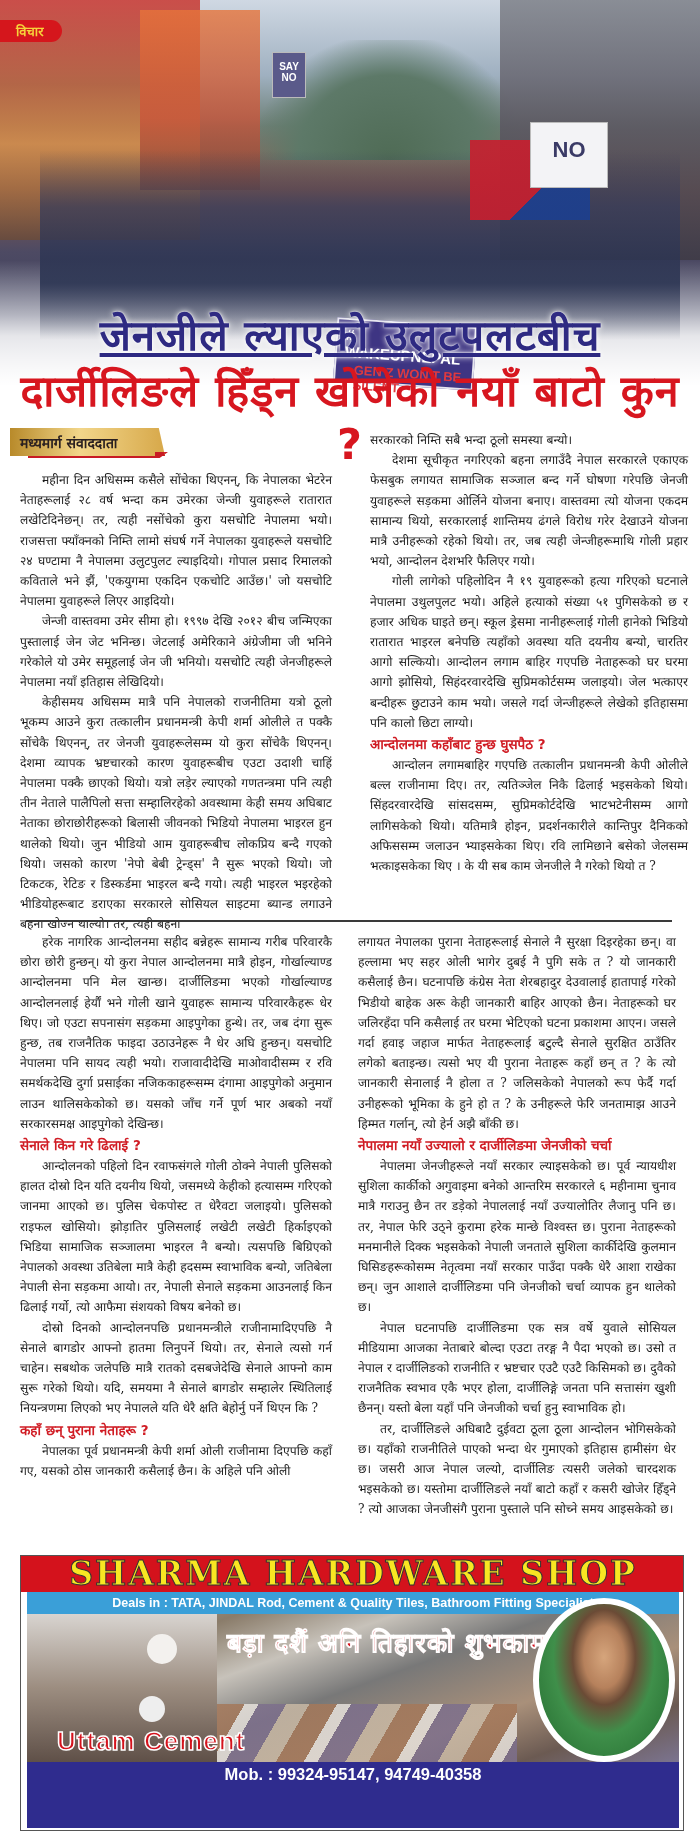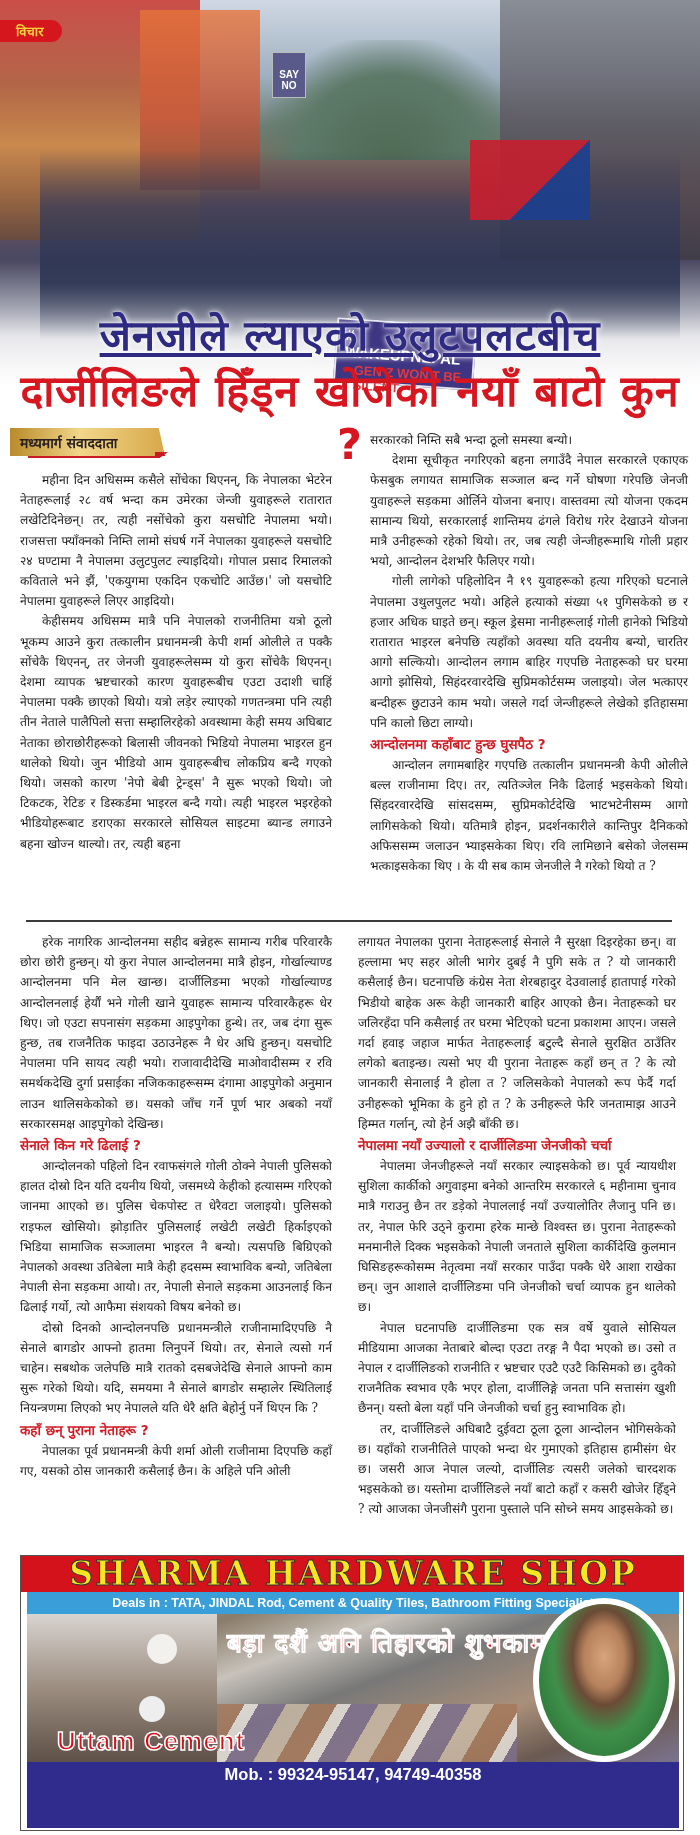--- a/index.html
+++ b/index.html
@@ -20,21 +20,21 @@
     background: radial-gradient(ellipse at 50% 100%, #4f6b55 0%, #5d7968 50%, rgba(180,195,205,0) 75%); }
   .hero .bldg-right { position: absolute; right: 0; top: 0; width: 200px; height: 260px;
     background: linear-gradient(180deg, #7d8088 0%, #5a5560 50%, #3e3a44 100%); opacity: .85; }
   .hero .crowd { position: absolute; left: 40px; top: 150px; width: 640px; height: 190px;
     background: linear-gradient(180deg, rgba(40,45,70,0) 0%, rgba(55,60,90,.75) 30%, rgba(40,50,80,.85) 70%, rgba(255,255,255,0) 100%); }
   .hero .flag { position: absolute; left: 470px; top: 140px; width: 120px; height: 80px;
     background: linear-gradient(135deg, #c81e2e 0%, #c81e2e 60%, #1c3f8f 60%, #1c3f8f 100%); opacity: .9; }
   .hero .sign { position: absolute; background: #f3f3f6; border: 1px solid #bbb; }
   .hero .sign-noc { left: 530px; top: 122px; width: 78px; height: 66px; }
   .hero .sign-noc span { display: block; text-align: center; font: bold 22px "Liberation Sans", sans-serif; color: #3a3a66; margin-top: 14px; }
-  .hero .sign-say { left: 272px; top: 52px; width: 34px; height: 46px; background: #5a5a8a; color: #fff; font: bold 10px "Liberation Sans", sans-serif; text-align: center; padding-top: 16px; }
+  .hero .sign-say { left: 272px; top: 52px; width: 34px; height: 46px; background: #5a5a8a; color: #fff; font: bold 10px "Liberation Sans", sans-serif; text-align: center; padding-top: 8px; }
   .hero .banner-wake { position: absolute; left: 335px; top: 322px; width: 140px; height: 64px; background: #3e3583; transform: rotate(4deg); border: 2px solid #e6e6ef; }
   .hero .banner-wake .l1 { color: #fff; font: bold 15px "Liberation Sans", sans-serif; padding: 6px 0 0 8px; }
   .hero .banner-wake .l2 { color: #e0393f; font: bold 13px "Liberation Sans", sans-serif; padding: 2px 0 0 18px; }
 
   .tag-vichar { position: absolute; left: 0; top: 20px; height: 22px; width: 62px; background: #d5161c; border-radius: 0 11px 11px 0; }
   .tag-vichar span { display: block; color: #f6d33a; font: bold 13px "DejaVu Sans", sans-serif; padding: 2px 16px 0 16px; }
 
   .headline1 { position: absolute; left: 0; width: 700px; top: 305px; text-align: center; color: #2e2a82;
     font: bold 42px "DejaVu Sans", sans-serif; letter-spacing: 1px; text-shadow: 0 0 6px #fff, 0 0 2px #fff; text-decoration: underline; }
   .headline2 { position: absolute; left: 0; width: 700px; top: 360px; text-align: center; color: #d7161f;
@@ -87,40 +87,44 @@
 <body>
 
 <div class="hero">
   <div class="bldg-left"></div>
   <div class="bldg-left2"></div>
   <div class="hills"></div>
   <div class="bldg-right"></div>
   <div class="crowd"></div>
   <div class="flag"></div>
   <div class="sign sign-say"><span>SAY NO</span></div>
+  <div class="sign sign-noc">
+      <span>NO</span>
+    </div>
   <div class="banner-wake">
     <div class="l1"># WAKEUPNEPAL</div>
     <div class="l2">GEN Z WON'T BE SILENT</div>
   </div>
 </div>
 
 <div class="tag-vichar">
   <span>विचार</span>
 </div>
 
 <h1 class="headline1">जेनजीले ल्याएको उलुटपलटबीच</h1>
 <h1 class="headline2">दार्जीलिङले हिँड्न खोजेको नयाँ बाटो कुन ?</h1>
 
 <div class="byline-shadow"></div>
 <div class="byline">
   <span>मध्यमार्ग संवाददाता</span>
 </div>
 
 <div class="col col-a">
   <p>महीना दिन अधिसम्म कसैले सोंचेका थिएनन्, कि नेपालका भेटरेन नेताहरूलाई २८ वर्ष भन्दा कम उमेरका  जेन्जी युवाहरूले रातारात लखेटिदिनेछन्। तर, त्यही नसोंचेको कुरा यसचोटि नेपालमा भयो। राजसत्ता फ्याँक्नको निम्ति लामो संघर्ष गर्ने नेपालका युवाहरूले यसचोटि २४ घण्टामा नै नेपालमा उलुटपुलट ल्याइदियो। गोपाल प्रसाद रिमालको कविताले भने झैं, 'एकयुगमा एकदिन एकचोटि आउँछ।' जो यसचोटि नेपालमा युवाहरूले लिएर आइदियो।</p>
+  <p>जेन्जी वास्तवमा उमेर सीमा हो। १९९७ देखि २०१२ बीच जन्मिएका पुस्तालाई जेन जेट भनिन्छ। जेटलाई अमेरिकाने अंग्रेजीमा जी भनिने गरेकोले यो उमेर समूहलाई जेन जी भनियो। यसचोटि त्यही जेनजीहरूले नेपालमा नयाँ इतिहास लेखिदियो।</p>
   <p>केहीसमय अधिसम्म मात्रै पनि नेपालको राजनीतिमा यत्रो ठूलो भूकम्प आउने कुरा तत्कालीन प्रधानमन्त्री केपी शर्मा ओलीले त पक्कै सोंचेकै थिएनन्, तर जेनजी युवाहरूलेसम्म यो कुरा सोंचेकै थिएनन्। देशमा व्यापक भ्रष्टचारको कारण युवाहरूबीच एउटा उदाशी चाहिं नेपालमा पक्कै छाएको थियो। यत्रो लड़ेर ल्याएको गणतन्त्रमा पनि त्यही तीन नेताले पालैपिलो सत्ता सम्हालिरहेको अवस्थामा केही समय अघिबाट नेताका छोराछोरीहरूको बिलासी जीवनको भिडियो नेपालमा भाइरल हुन थालेको थियो। जुन भीडियो आम युवाहरूबीच लोकप्रिय बन्दै गएको थियो। जसको कारण 'नेपो बेबी ट्रेन्ड्स' नै सुरू भएको थियो। जो टिकटक, रेटिङ र डिस्कर्डमा भाइरल बन्दै गयो। त्यही भाइरल भइरहेको भीडियोहरूबाट डराएका सरकारले सोसियल साइटमा ब्यान्ड लगाउने बहना खोज्न थाल्यो। तर, त्यही बहना</p>
 </div>
 
 <div class="col col-b">
   <p class="noindent">सरकारको निम्ति सबै भन्दा ठूलो समस्या बन्यो।</p>
   <p>देशमा सूचीकृत नगरिएको बहना लगाउँदै नेपाल सरकारले एकाएक फेसबुक लगायत सामाजिक सञ्जाल बन्द गर्ने घोषणा गरेपछि जेनजी युवाहरूले सड़कमा ओर्लिने योजना बनाए। वास्तवमा त्यो योजना एकदम सामान्य थियो, सरकारलाई शान्तिमय ढंगले विरोध गरेर देखाउने योजना मात्रै उनीहरूको रहेको थियो। तर, जब त्यही जेन्जीहरूमाथि गोली प्रहार भयो, आन्दोलन देशभरि फैलिएर गयो।</p>
   <p>गोली लागेको पहिलोदिन नै १९ युवाहरूको हत्या गरिएको घटनाले नेपालमा उथुलपुलट भयो। अहिले हत्याको संख्या ५१ पुगिसकेको छ र हजार अधिक घाइते छन्। स्कूल ड्रेसमा नानीहरूलाई गोली हानेको भिडियो रातारात भाइरल बनेपछि त्यहाँको अवस्था यति दयनीय बन्यो, चारतिर आगो सल्कियो। आन्दोलन लगाम बाहिर गएपछि नेताहरूको घर घरमा आगो झोसियो, सिहंदरवारदेखि सुप्रिमकोर्टसम्म जलाइयो। जेल भत्काएर बन्दीहरू छुटाउने काम भयो। जसले गर्दा जेन्जीहरूले लेखेको इतिहासमा पनि कालो छिटा लाग्यो।</p>
   <h3>आन्दोलनमा कहाँबाट हुन्छ घुसपैठ ?</h3>
   <p>आन्दोलन लगामबाहिर गएपछि तत्कालीन प्रधानमन्त्री केपी ओलीले बल्ल राजीनामा दिए। तर, त्यतिञ्जेल निकै ढिलाई भइसकेको थियो। सिंहदरवारदेखि सांसदसम्म, सुप्रिमकोर्टदेखि भाटभटेनीसम्म आगो लागिसकेको थियो। यतिमात्रै होइन, प्रदर्शनकारीले कान्तिपुर दैनिकको अफिससम्म जलाउन भ्याइसकेका थिए। रवि लामिछाने बसेको जेलसम्म भत्काइसकेका थिए ।  के यी सब काम जेनजीले नै गरेको थियो त ?</p>
 </div>

